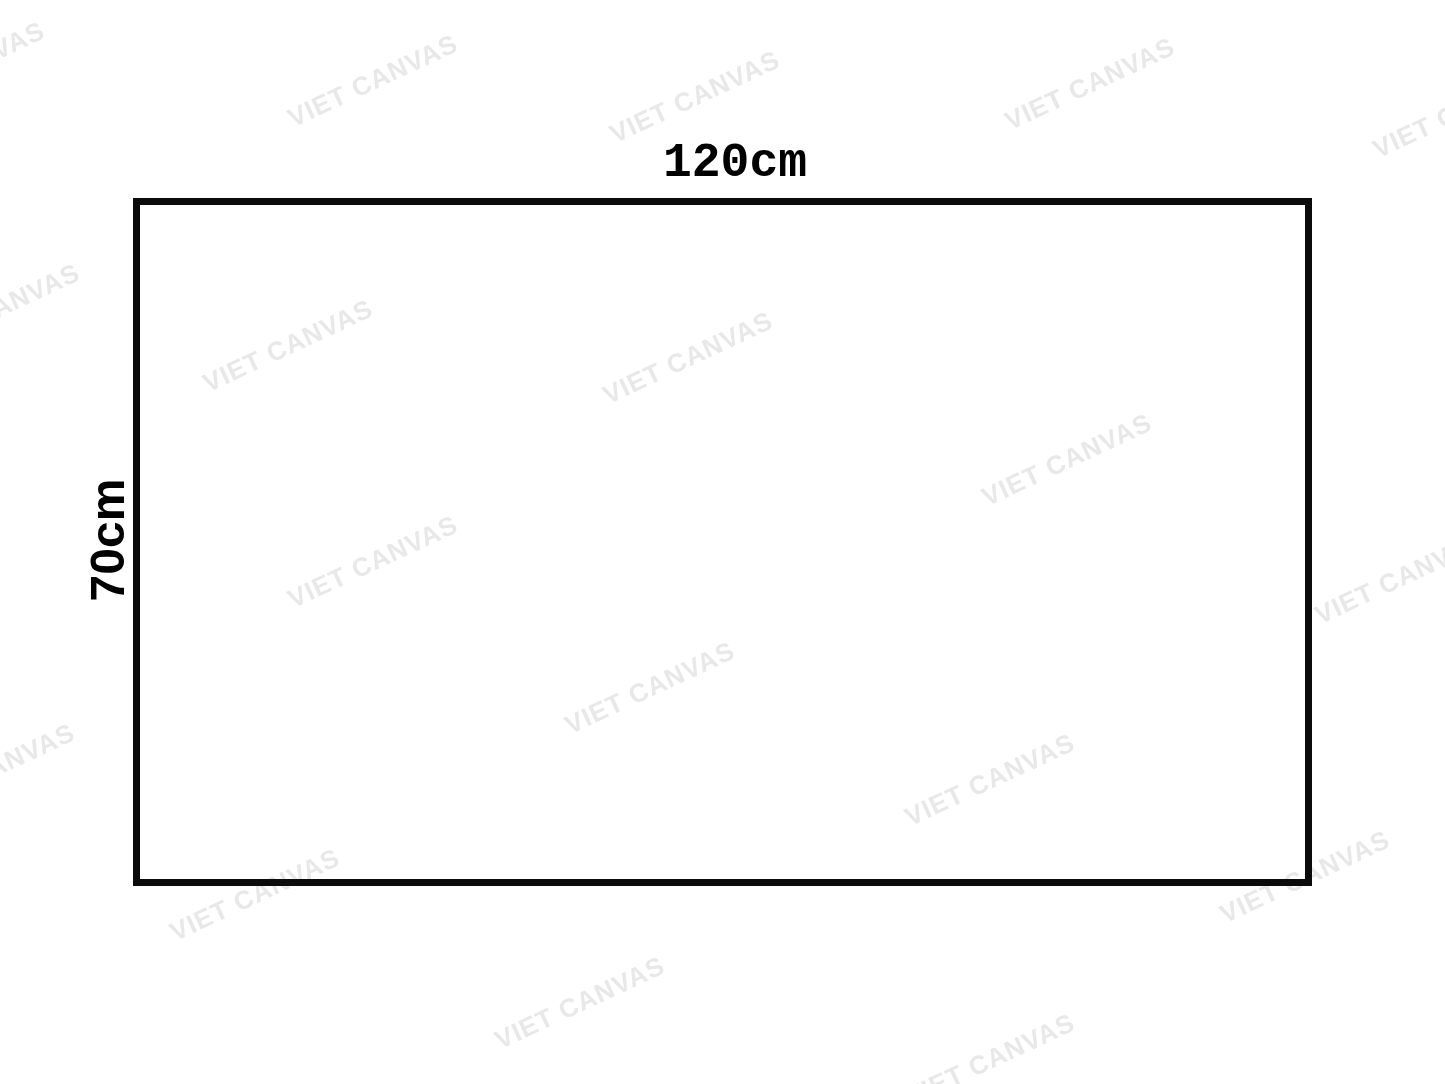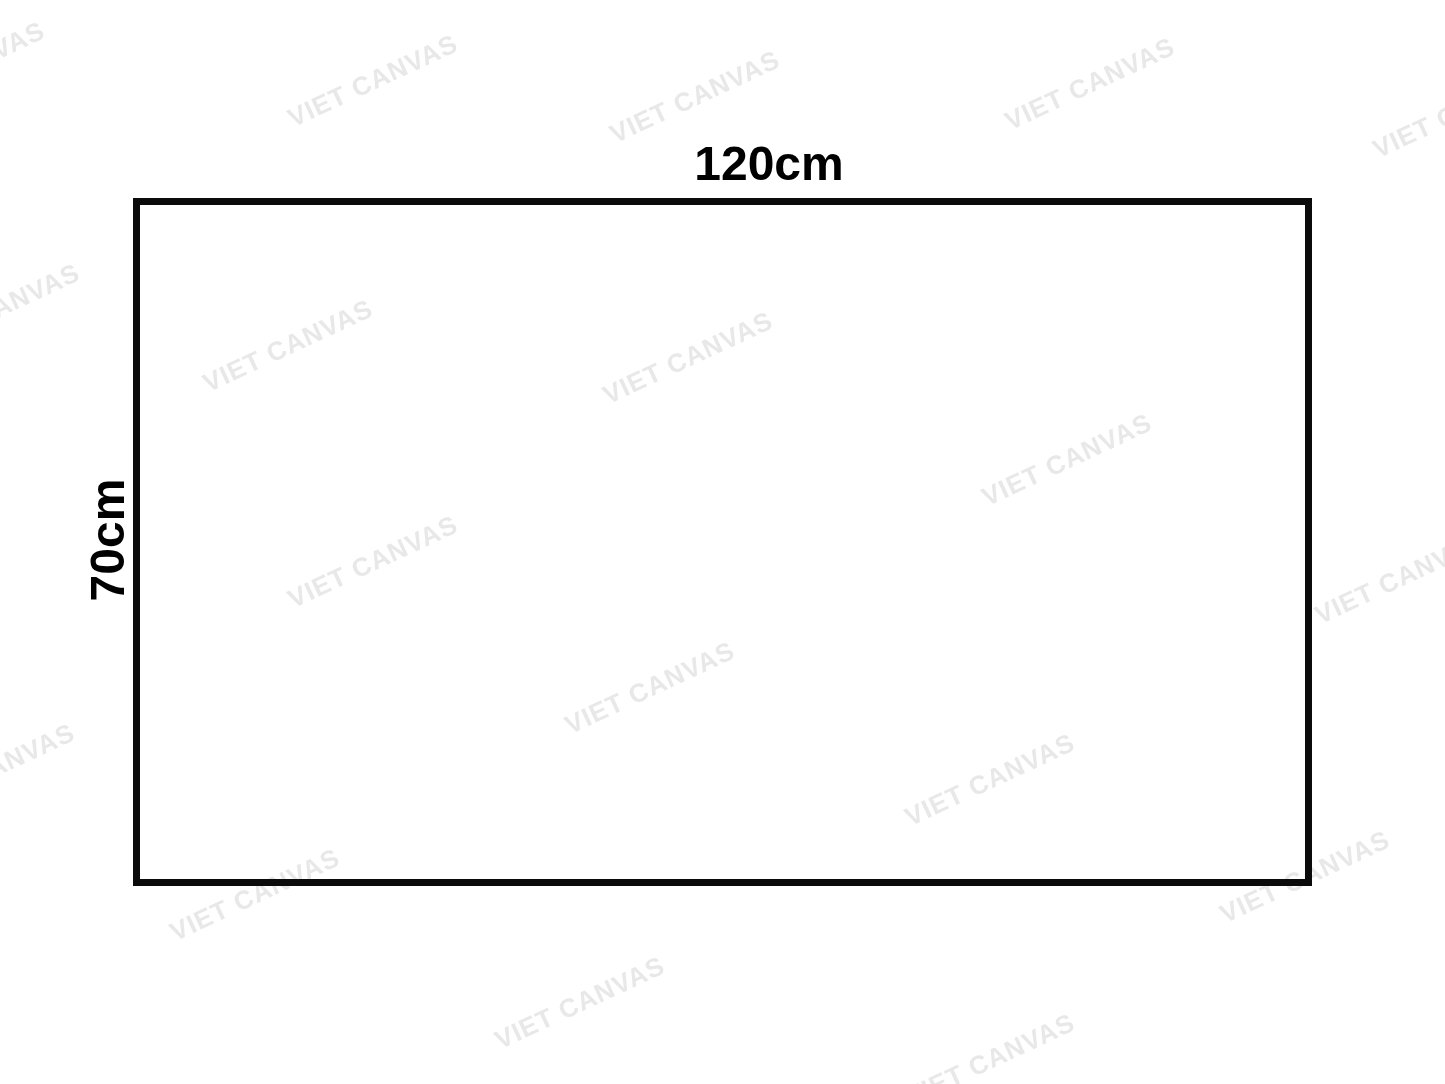--- a/index.html
+++ b/index.html
@@ -41,23 +41,24 @@
   }
   .dim-label {
     position: absolute;
     z-index: 3;
     color: #000000;
     font-size: 48px;
     font-weight: bold;
     white-space: nowrap;
   }
   .dim-label.width {
-    left: 769px;
+    left: 735px;
     top: 163px;
     transform: translate(-50%, -50%);
+    font-family: Liberation Mono, monospace;
   }
   .dim-label.height {
     left: 107px;
     top: 540px;
     transform: translate(-50%, -50%) rotate(-90deg);
   }
 </style>
 </head>
 <body>
 

